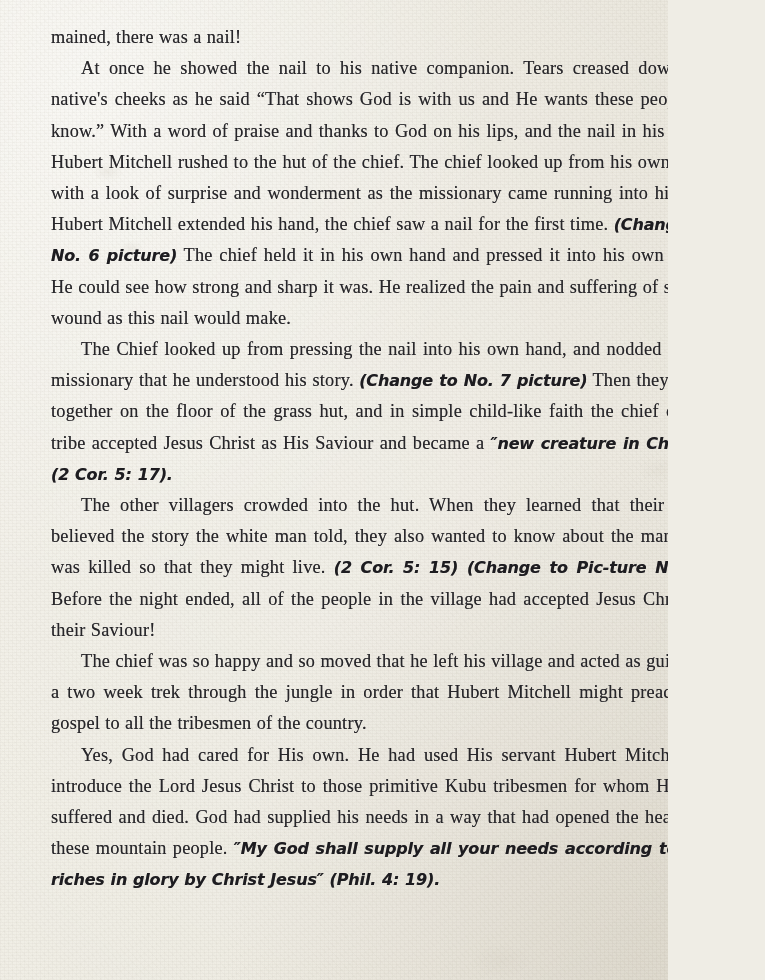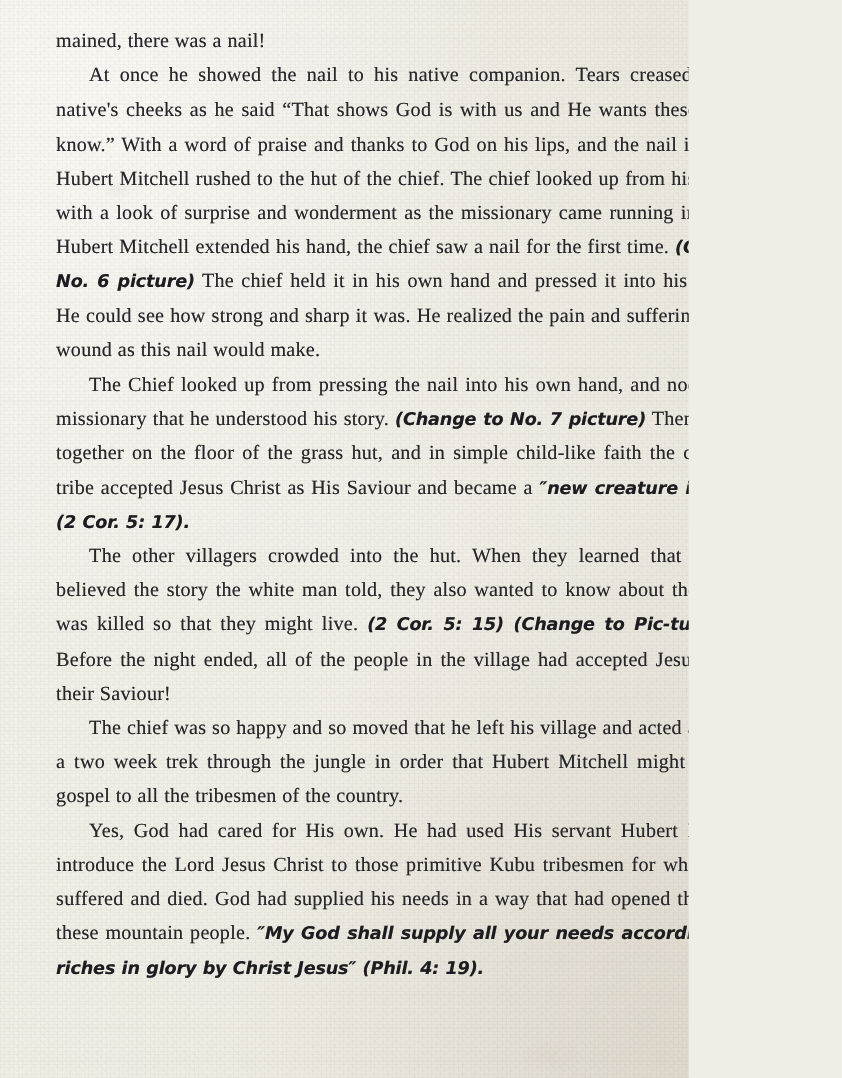--- a/index.html
+++ b/index.html
@@ -20,20 +20,21 @@
     position: relative;
     width: 626px;
     height: 980px;
     background:
       
       radial-gradient(130% 115% at 14% 8%, rgba(255,255,255,0.55) 0%, rgba(255,255,255,0) 46%),
       radial-gradient(120% 100% at 96% 98%, rgba(196,188,172,0.30) 0%, rgba(196,188,172,0) 52%),
       radial-gradient(110% 90% at 50% 50%, rgba(255,255,255,0.22) 0%, rgba(255,255,255,0) 70%),
       linear-gradient(97deg, #f2f0e8 0%, #eeece3 38%, #edeae1 66%, #e9e6dc 100%);
     overflow: hidden;
+    padding-left: 42px;
   }
 
   
   #grain {
     position: absolute;
     inset: 0;
     pointer-events: none;
     opacity: 0.55;
     mix-blend-mode: multiply;
     background-image:

